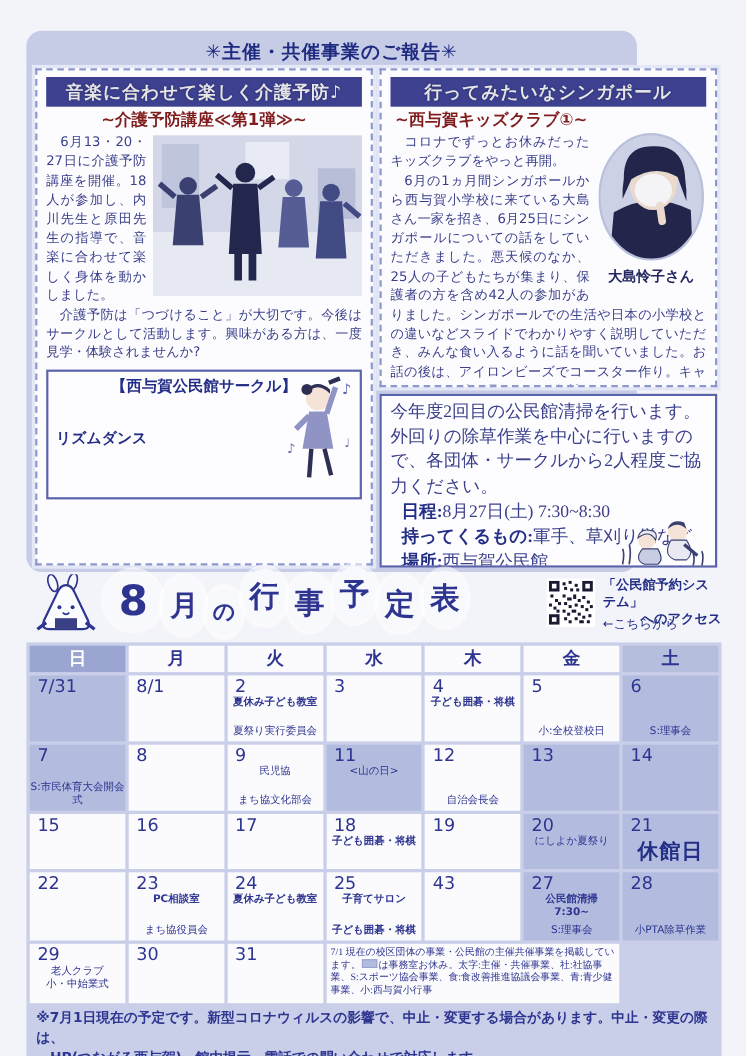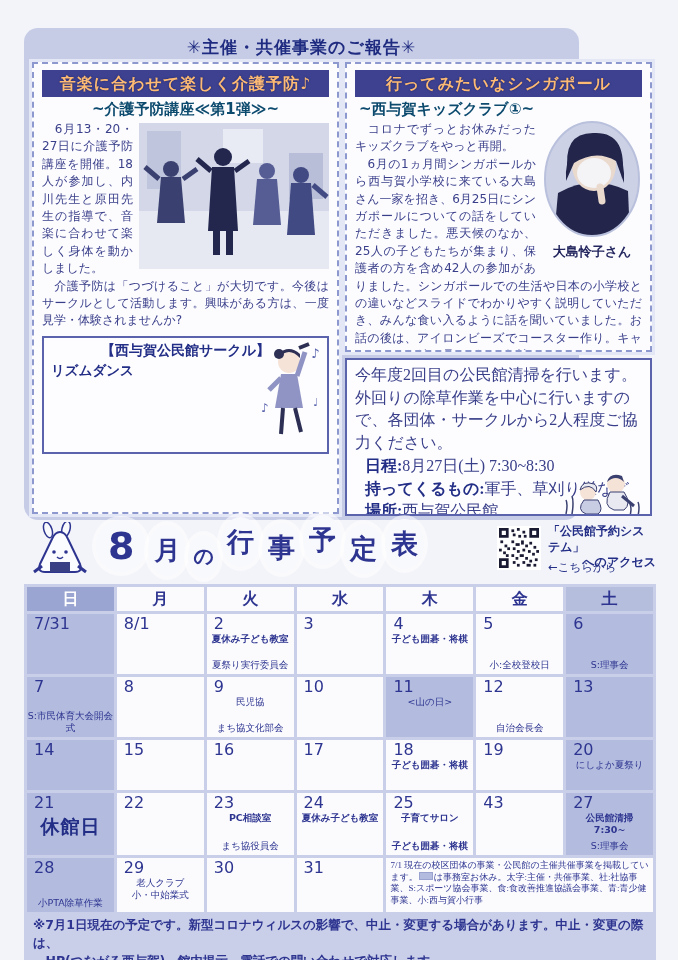--- a/index.html
+++ b/index.html
@@ -11,38 +11,38 @@
   .panel { position:absolute; left:24px; top:28px; width:555px; height:492px;
            background:#c6cce6; border-radius:14px; }
   .report-header { position:absolute; left:0; top:8px; width:100%; text-align:center;
                    font-size:17px; font-weight:bold; color:#1f2b80; letter-spacing:1px; }
 
   .artbox { position:absolute; background:#fcfcff; border:2px dashed #8d98cf;
             box-shadow:0 0 0 3px #e4e7f5; padding:6px 8px; overflow:hidden; }
   .artbox.left  { left:8px;  top:34px; width:307px; height:452px; }
   .artbox.right { left:321px; top:34px; width:307px; height:290px; }
 
-  .banner { background:#3d4190; color:#fdba74; font-weight:bold; text-align:center;
+  .banner { background:#3d4190; color:#e5e5e5; font-weight:bold; text-align:center;
             font-size:16px; line-height:27px; height:27px; letter-spacing:1px;
             text-shadow:0 0 2px #23265e; margin-bottom:3px; }
-  .subtitle { text-align:center; font-weight:bold; font-size:15px; color:#0c4a6e; margin-bottom:2px; }
+  .subtitle { text-align:center; font-weight:bold; font-size:15px; color:#7f1d1d; margin-bottom:2px; }
   .subtitle.leftalign { text-align:left; padding-left:4px; }
 
   .body-text { font-size:12px; line-height:1.45; color:#3a3f8a; text-align:justify; }
   .body-text p { margin:0; }
 
   .dance-photo { float:right; width:190px; height:146px; margin:2px 0 4px 6px; }
   .portrait-wrap { float:right; width:100px; margin:0 0 2px 6px; text-align:center; }
   .portrait-caption { font-size:13px; font-weight:bold; color:#23265e; margin-top:1px; }
 
   
   .circlebox { position:relative; margin-top:6px; border:2px solid #5a63ac; padding:4px 7px;
                min-height:118px; background:#fdfdff; }
   .circlebox .head { text-align:center; font-weight:bold; font-size:14px; color:#232e86; }
-  .circlebox .line { font-weight:bold; font-size:13.5px; color:#232e86; line-height:1.5; }
+  .circlebox .line { font-weight:bold; font-size:13.5px; color:#232e86; line-height:1.5;margin-top:29px; }
   .dancer-illust { position:absolute; right:2px; top:4px; }
 
   
   .cleanbox { position:absolute; left:321px; top:330px; width:307px; height:158px;
               background:#fdfdff; border:2px solid #5a63ac; overflow:hidden; }
   .cleanbox .banner { font-size:19px; height:30px; line-height:30px; letter-spacing:2px; margin:0; }
   .cleanbox .inner { position:relative; padding:4px 8px; font-size:16px; line-height:1.42; color:#3a3f8a;font-family:Liberation Serif, serif; }
   .cleanbox .lbl { font-weight:bold; color:#232e86; }
   .cleanbox .ind1 { padding-left:10px; }
   .cleanbox .ind2 { padding-left:46px; }
@@ -316,23 +316,20 @@
           <div class="ev low">S:市民体育大会開会式</div>
         </div>
         <div class="cell">
           <div class="date">8</div>
         </div>
         <div class="cell">
           <div class="date">9</div>
           <div class="ev">民児協</div>
           <div class="ev low">まち協文化部会</div>
         </div>
-        <div class="cell">
-          <div class="date">10</div>
-        </div>
         <div class="cell shaded">
           <div class="date">11</div>
           <div class="ev">&lt;山の日&gt;</div>
         </div>
         <div class="cell">
           <div class="date">12</div>
           <div class="ev low">自治会長会</div>
         </div>
         <div class="cell shaded">
           <div class="date">13</div>

